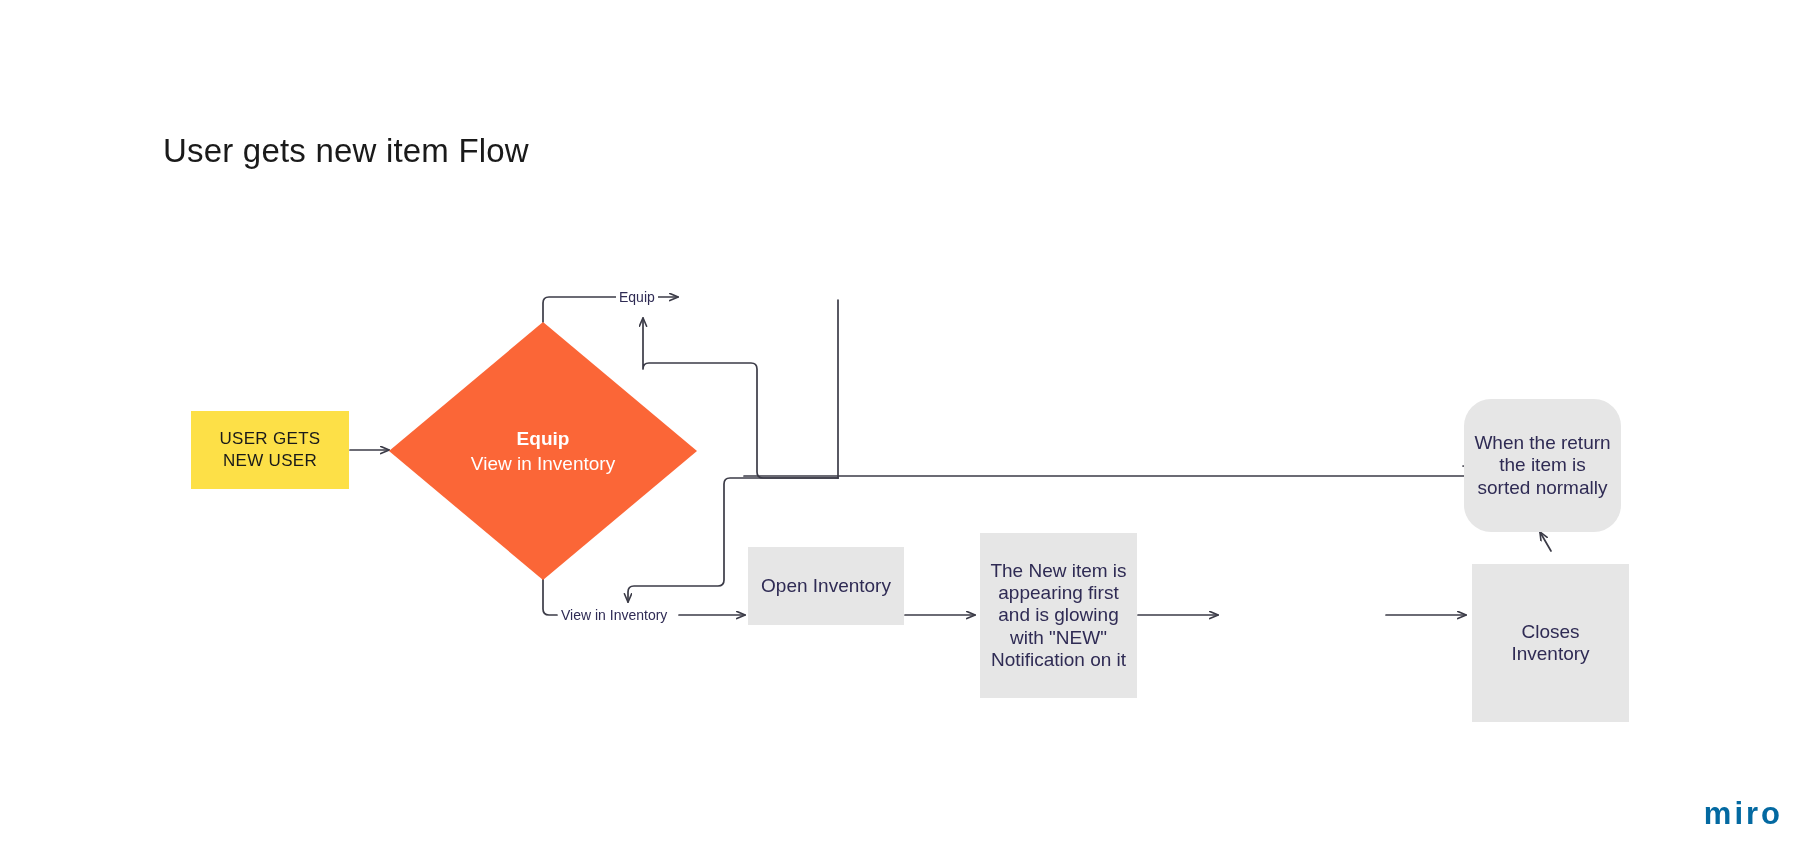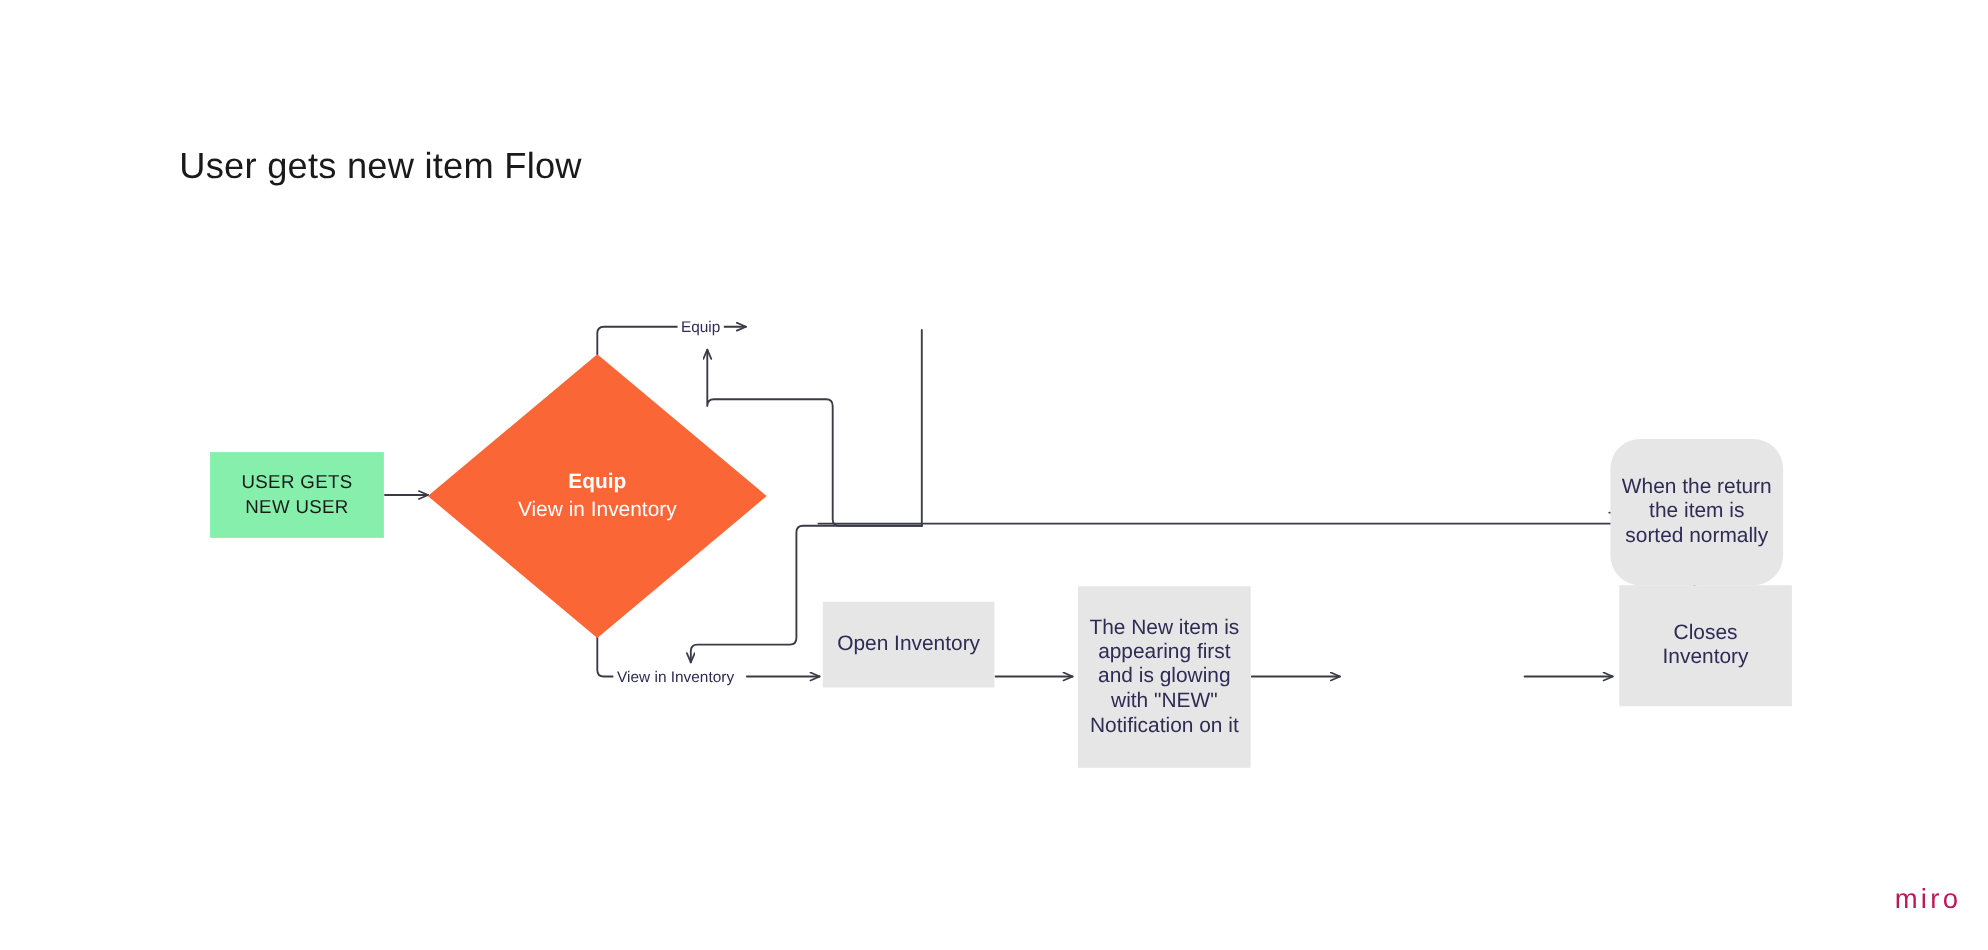--- a/index.html
+++ b/index.html
@@ -31,21 +31,21 @@
 
   .node-gray{
     background:#e6e6e6;
     color:#2f2b54;
     font-size:19px;
     line-height:1.17;
     padding:4px 8px;
   }
 
   .node-yellow{
-    background:#86efac;
+    background:#fde047;
     color:#1a1a1a;
     font-size:17px;
     line-height:1.3;
     letter-spacing:0.3px;
   }
 
   .diamond-wrap{position:absolute;}
   .diamond-shape{
     position:absolute;inset:0;
     background:#FB6637;
@@ -65,24 +65,24 @@
     font-size:14px;
     background:#ffffff;
     padding:0 3px;
     white-space:nowrap;
     line-height:1;
   }
 
   .watermark{
     position:absolute;
     right:24px;bottom:32px;
-    color:#be185d;
-    font-size:25px;
+    color:#0369a1;
+    font-size:31px;
     letter-spacing:3px;
-    font-weight:400;
+    font-weight:700;
   }
 </style>
 </head>
 <body>
 
 <div id="canvas">
 
   <div class="page-title">User gets new item Flow</div>
 
   <svg class="wires" viewBox="0 0 1807 864" xmlns="http://www.w3.org/2000/svg">
@@ -141,21 +141,21 @@
 
   <div class="node node-gray" style="left:748px;top:547px;width:156px;height:78px;">
     <span>Open Inventory</span>
   </div>
 
   <div class="node node-gray" style="left:980px;top:533px;width:157px;height:165px;">
     <span>The New item is appearing first and is glowing with "NEW" Notification on it</span>
   </div>
 
 
-  <div class="node node-gray" style="left:1472px;top:532px;width:157px;height:110px;">
+  <div class="node node-gray" style="left:1472px;top:564px;width:157px;height:158px;">
     <span>Closes Inventory</span>
   </div>
 
   <div class="node node-gray" style="left:1464px;top:399px;width:157px;height:133px;border-radius:27px;">
     <span>When the return the item is sorted normally</span>
   </div>
 
   <div class="edge-label" style="left:616px;top:290px;">Equip</div>
 
   <div class="edge-label" style="left:558px;top:608px;">View in Inventory</div>

